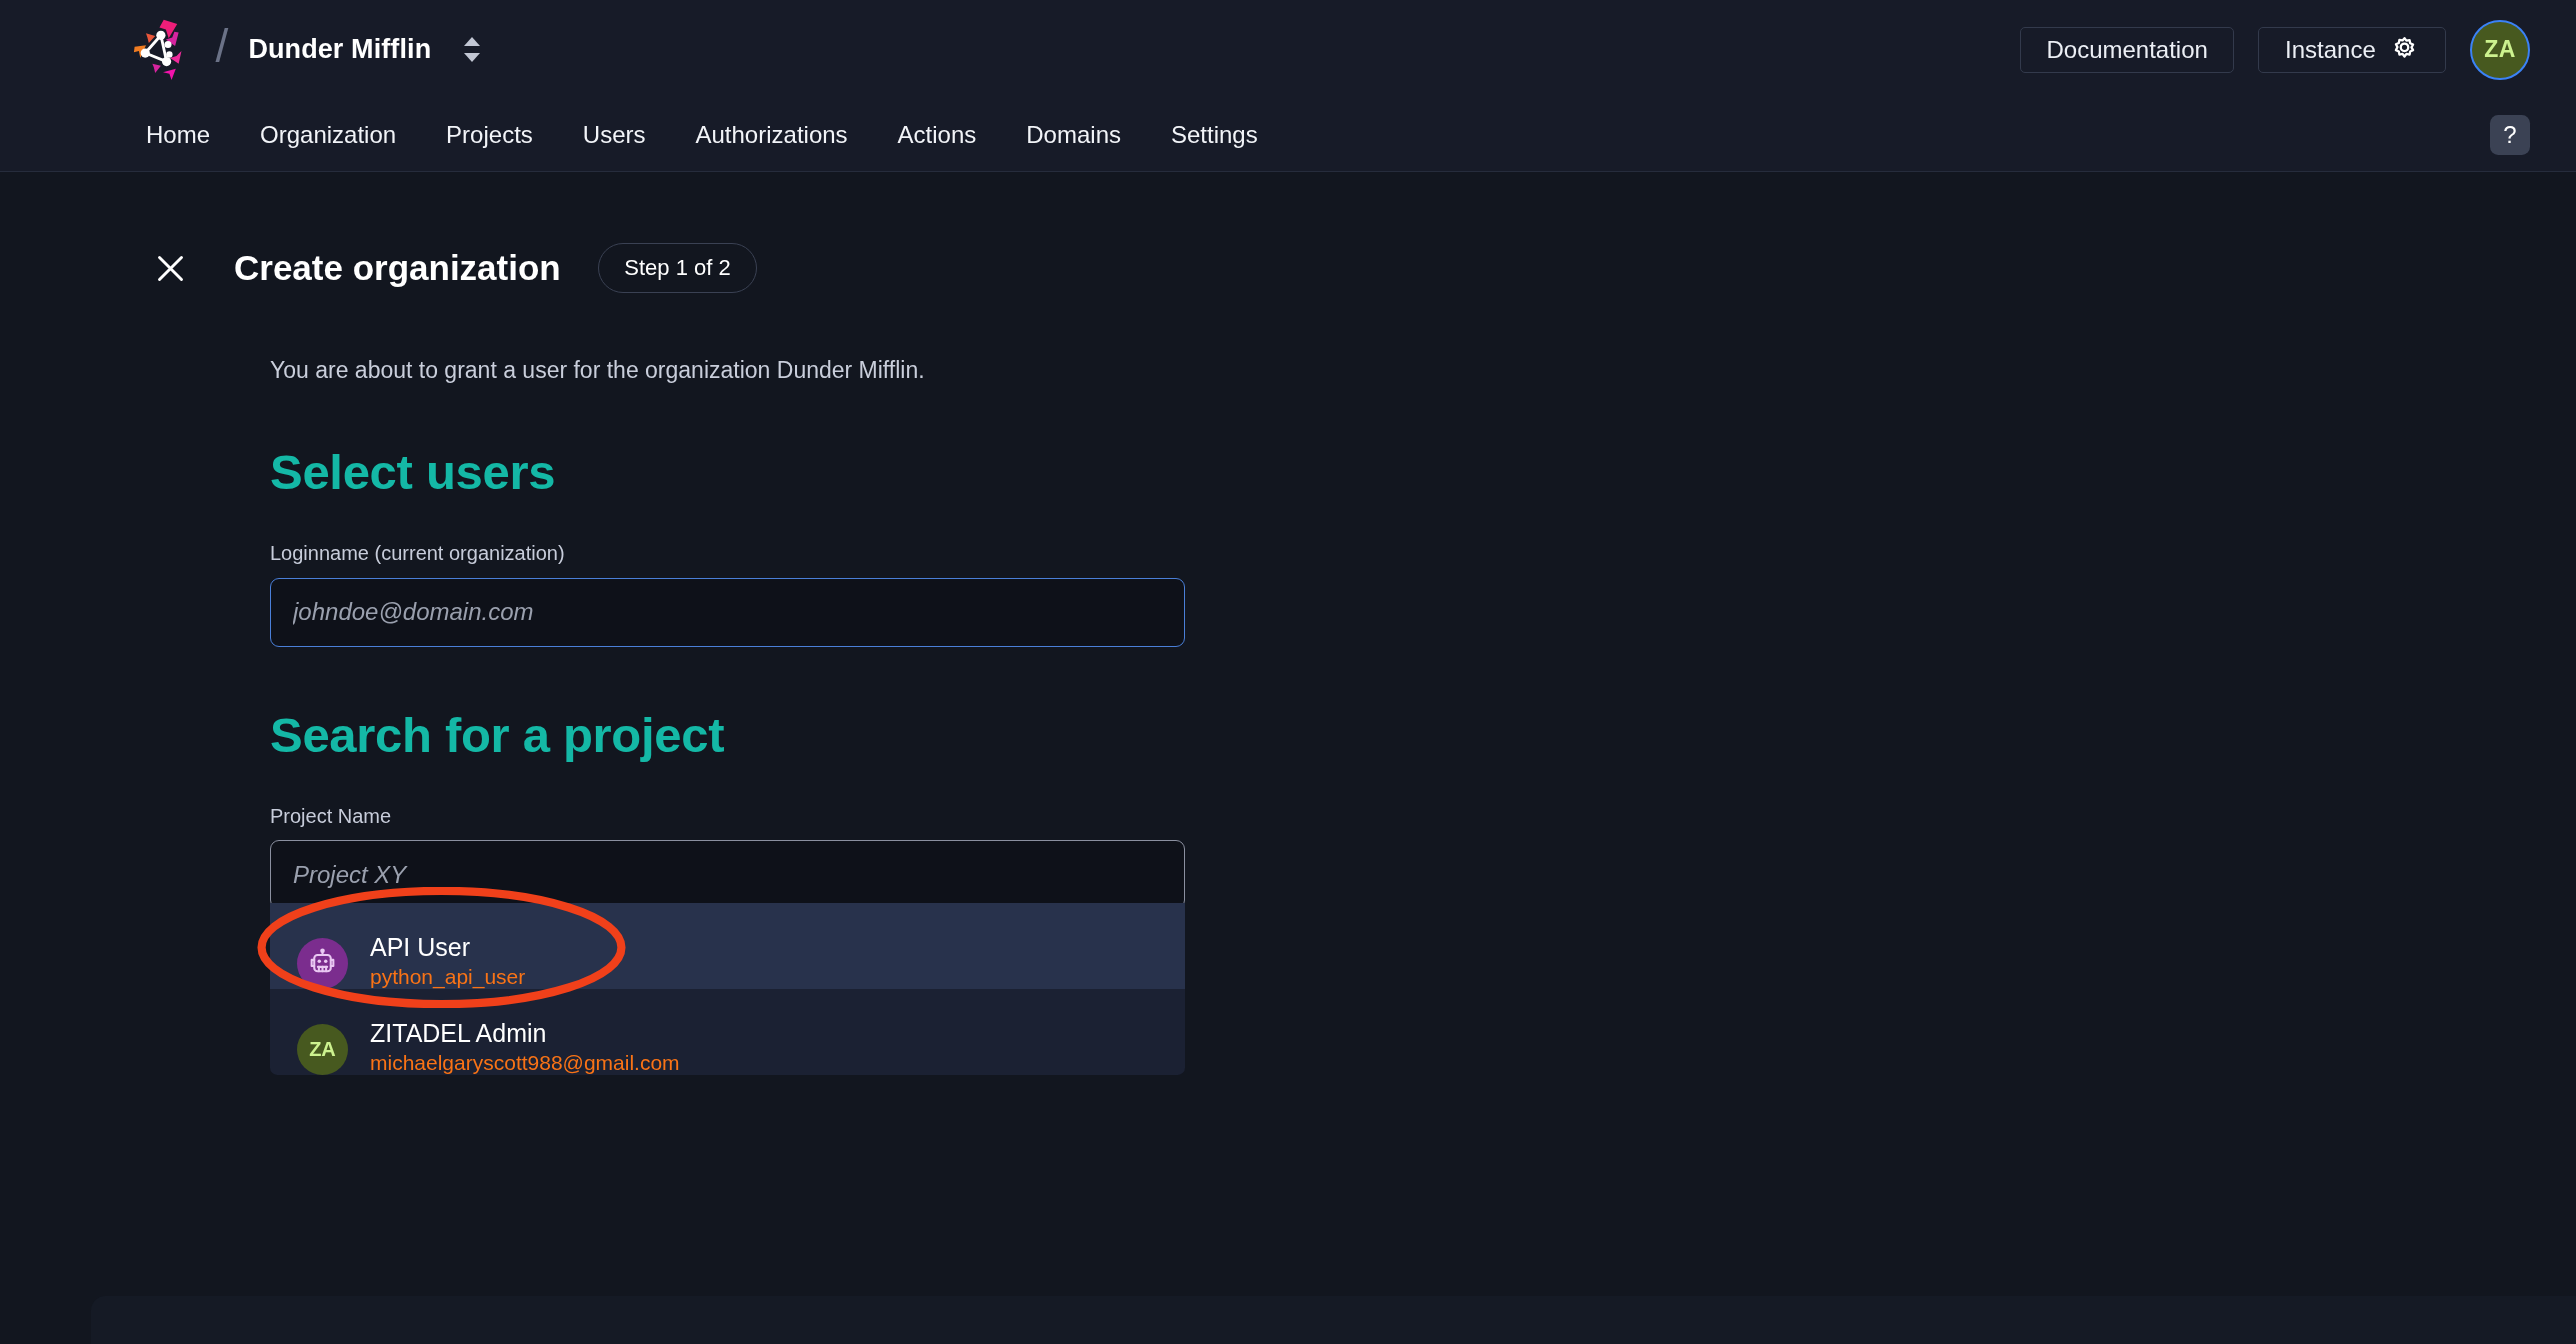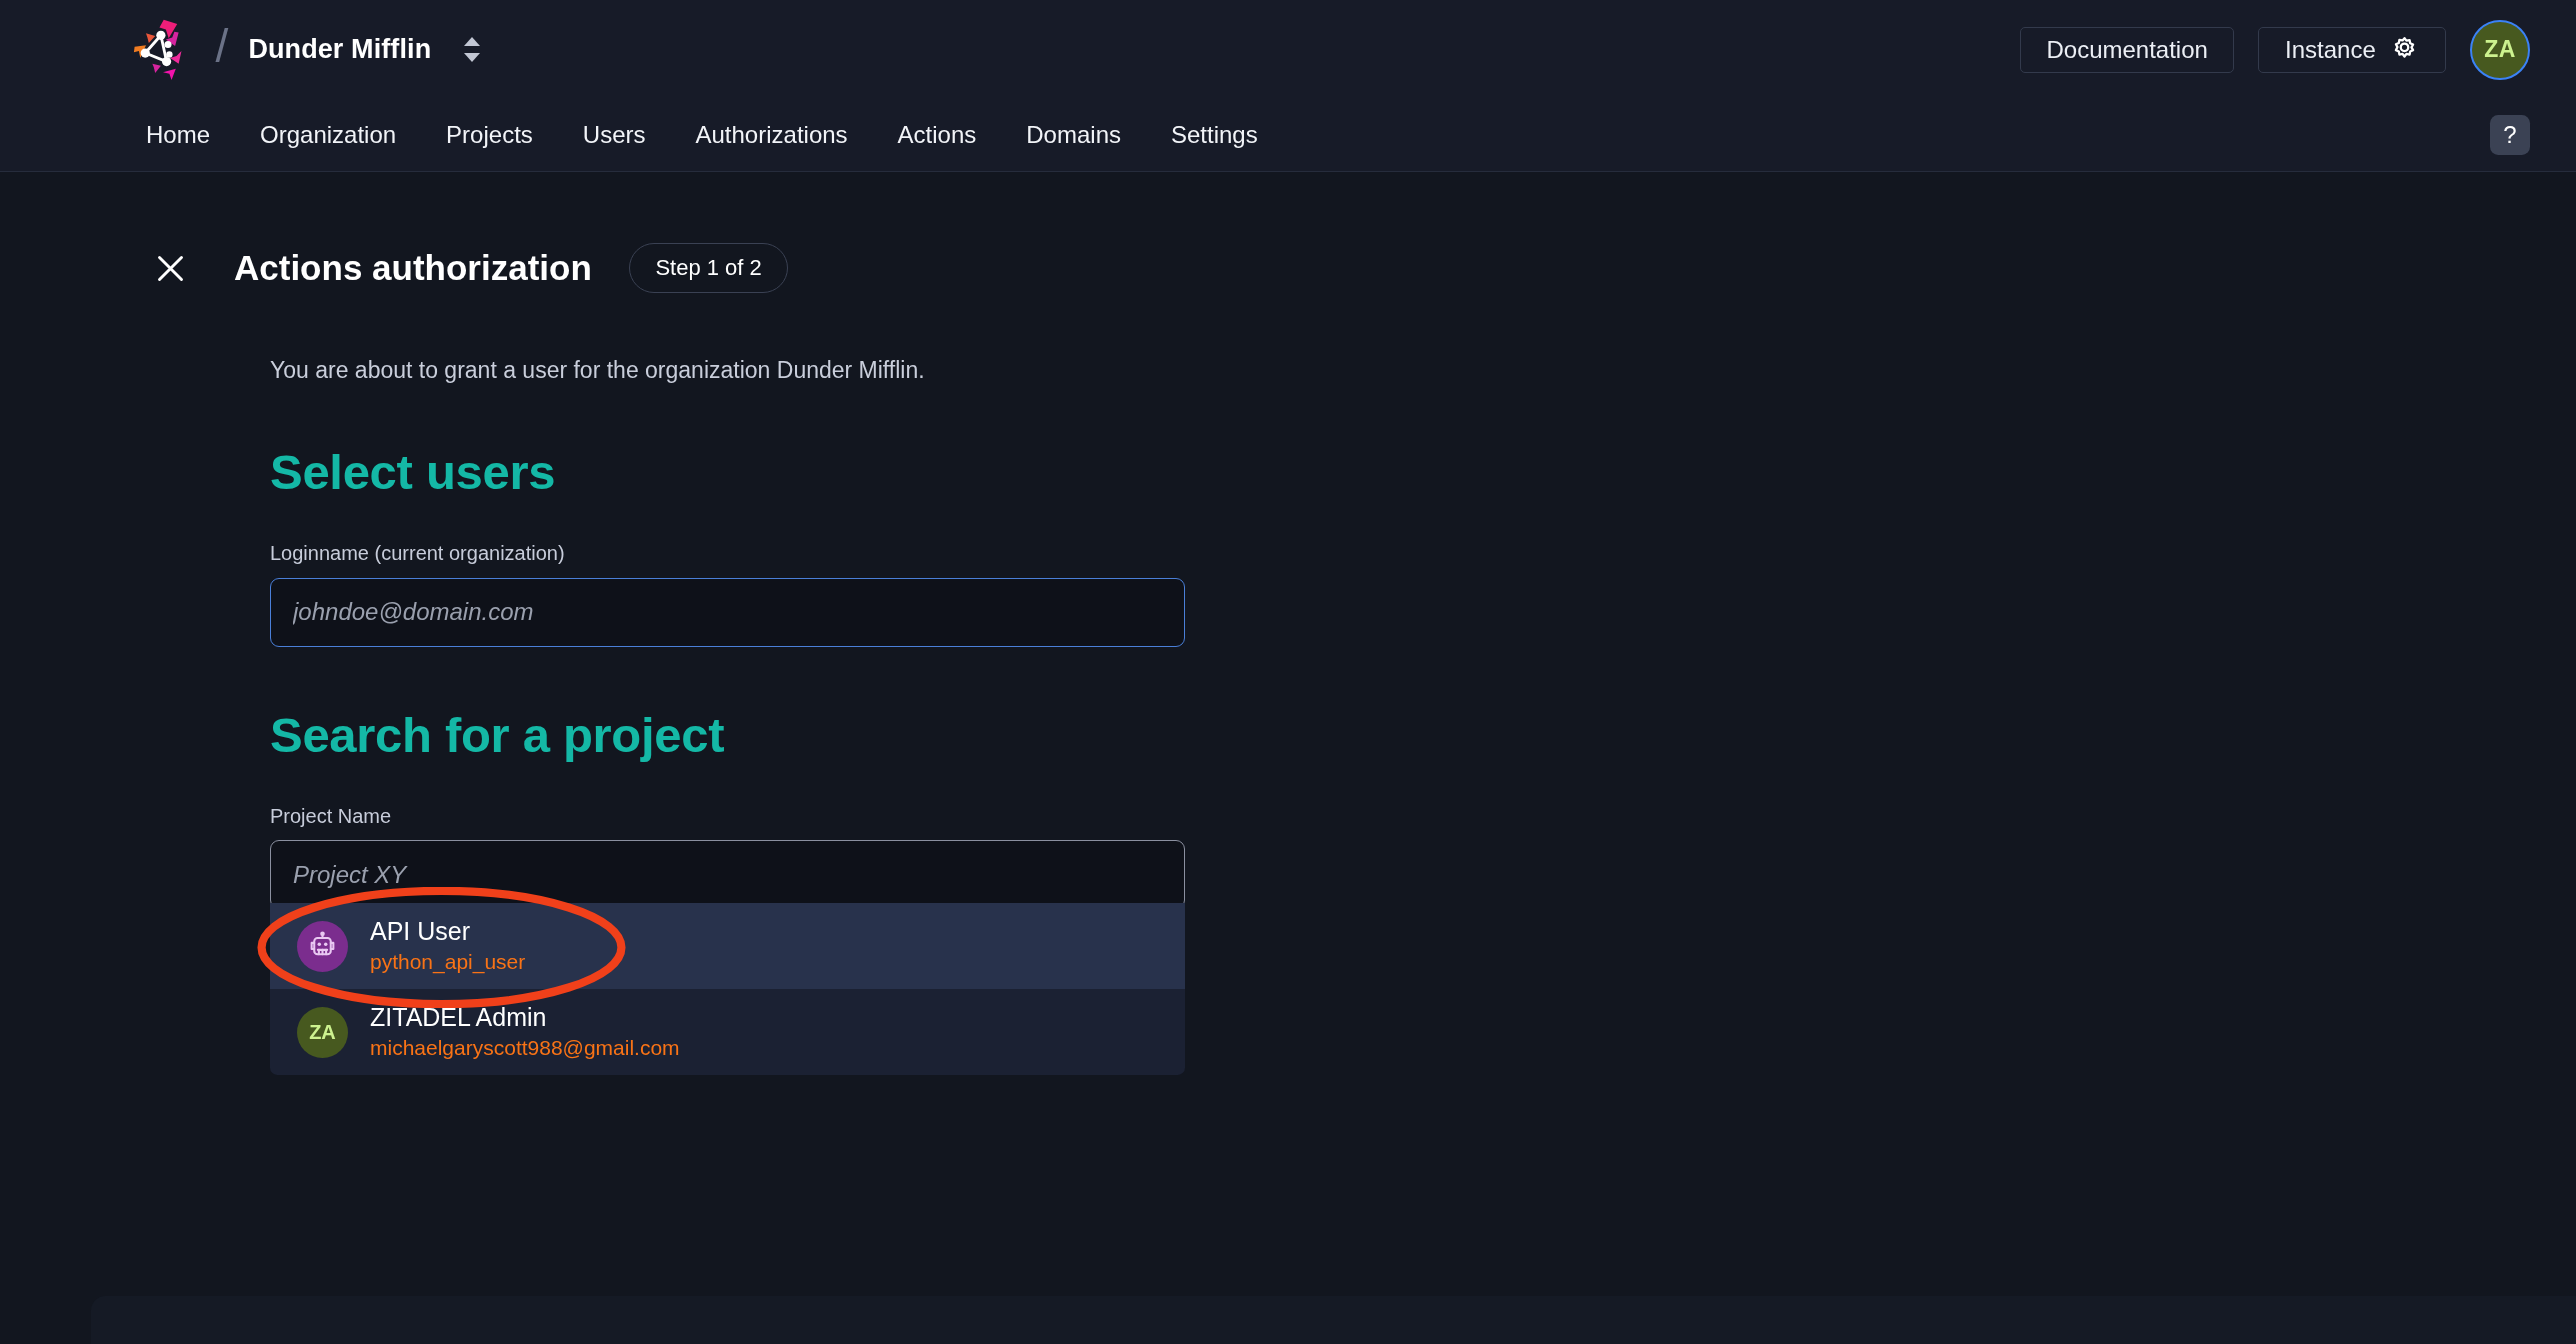--- a/index.html
+++ b/index.html
@@ -198,21 +198,21 @@
     top: 731px;
     width: 915px;
     background: #1b2133;
     border-radius: 0 0 7.3px 7.3px;
     overflow: hidden;
     z-index: 5;
   }
   .dd-row {
     height: 86px;
     display: flex;
-    align-items: center;
+    align-items: flex-end;
     padding: 0 10px 0 27px;
     gap: 22px;
     cursor: pointer;
   }
   .dd-row.active { background: #28324c; }
   .dd-avatar {
     width: 51px; height: 51px;
     border-radius: 50%;
     flex: 0 0 51px;
     display: flex; align-items: center; justify-content: center;
@@ -327,21 +327,21 @@
 </div>
 
 <div class="page">
 
   <div class="page-header">
     <span class="close-btn">
       <svg class="close-glyph" viewBox="0 0 24 24" aria-hidden="true">
         <path d="M4 4 L20 20 M20 4 L4 20" stroke="#ffffff" stroke-width="2.1" stroke-linecap="round"></path>
       </svg>
     </span>
-    <span class="page-title">Actions authorization</span>
+    <span class="page-title">Create organization</span>
     <span class="step-badge">Step 1 of 2</span>
   </div>
 
   <div class="content">
 
     <div class="intro">
       <div>You are about to grant a user for the organization Dunder Mifflin.</div>
     </div>
 
     <h2 class="section-title select-users-title">Select users</h2>

